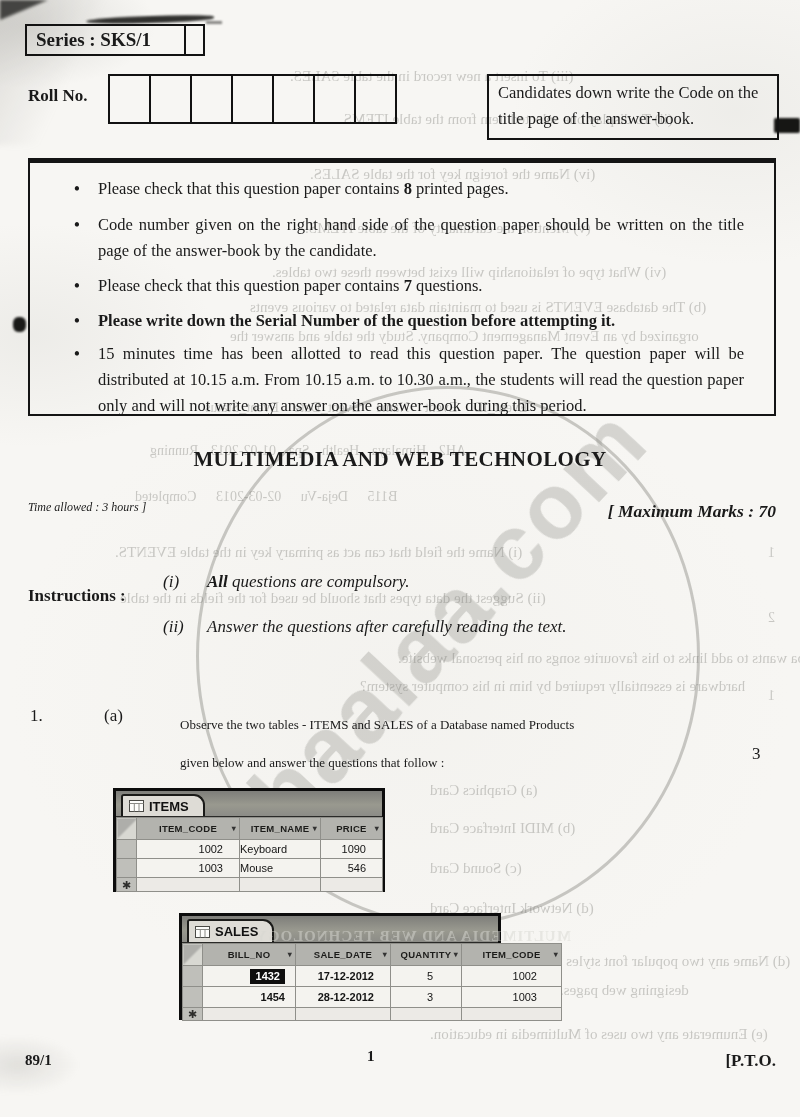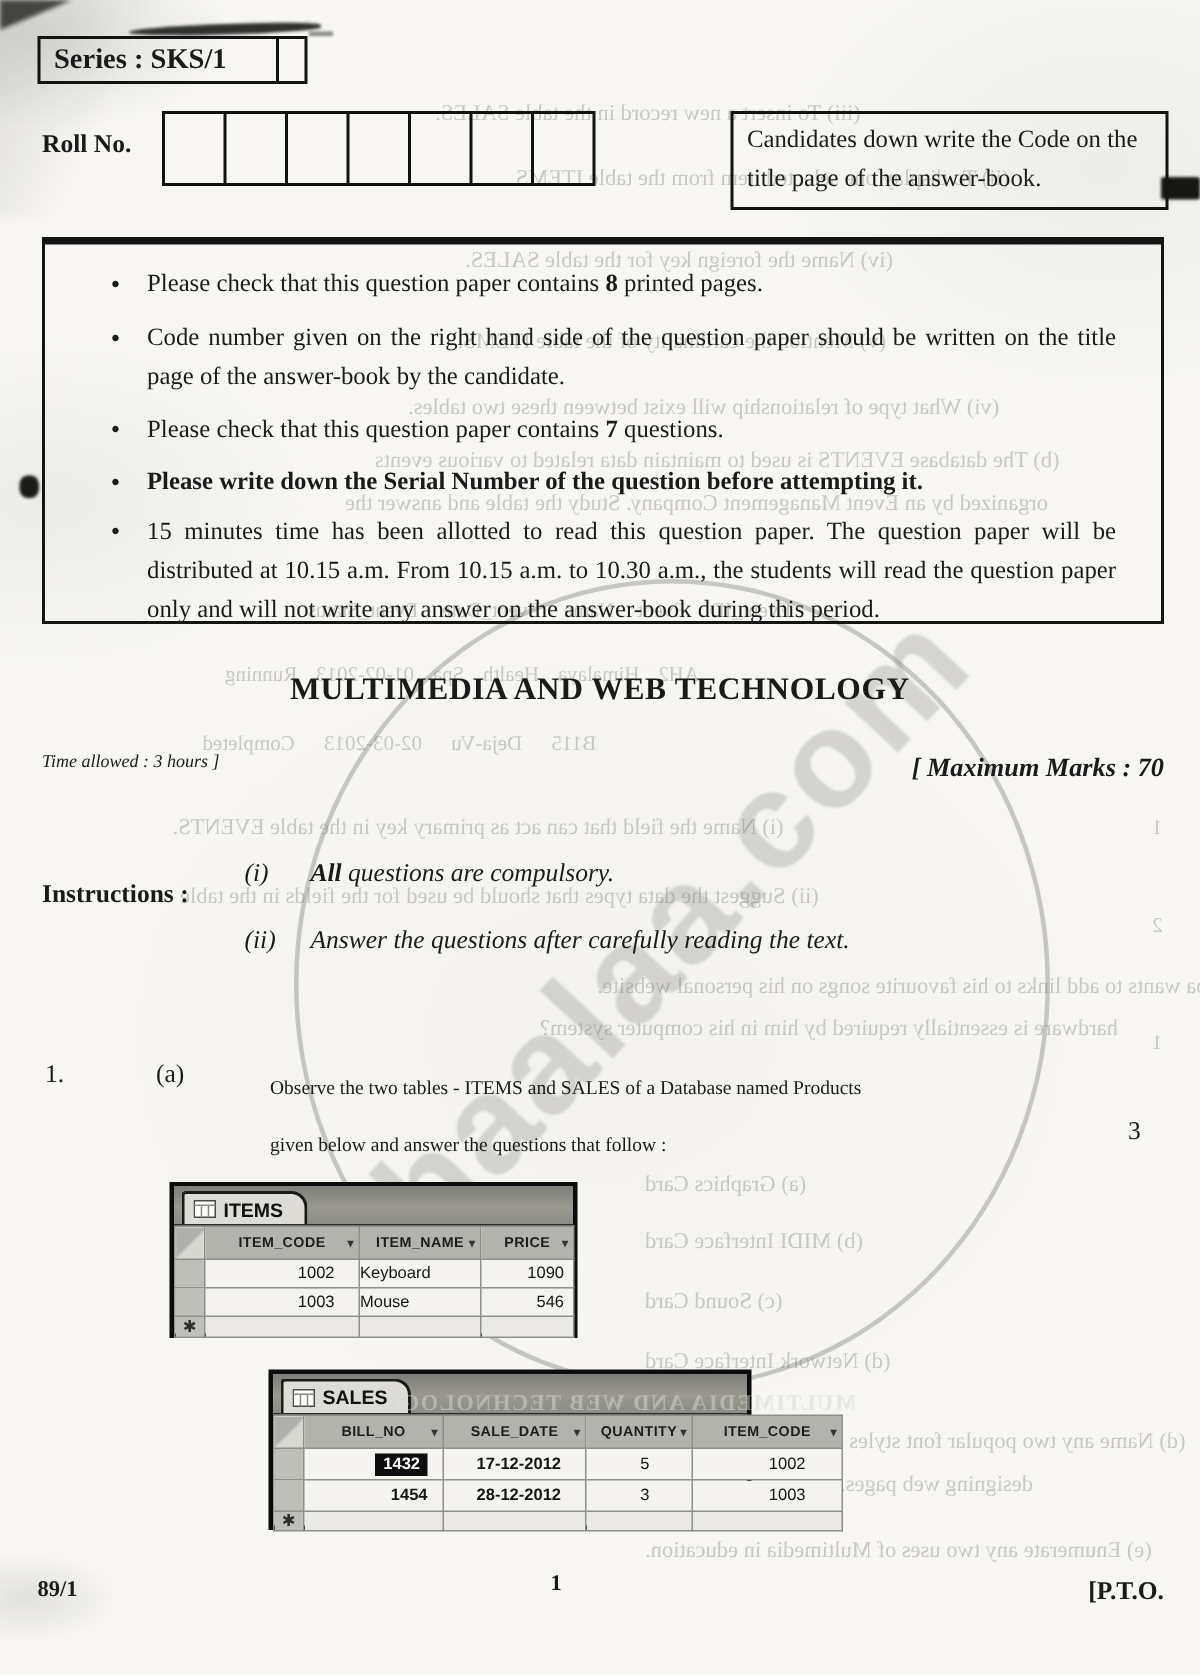--- a/index.html
+++ b/index.html
@@ -94,21 +94,21 @@
   tr.drow{height:19px;background:#f4f3ef;}
   .sales-pos tr.drow{height:21px;}
   tr.nrow{height:14px;background:#eceae6;}
   .sales-pos tr.nrow{height:13px;}
   td.sel{background:#bfbfba;}
   td.sel.star{font-size:11px;text-align:center;color:#2e2e2c;line-height:10px;}
   table.acc td{font-size:11px;}
   td.num{text-align:right;}
   td.txt{text-align:left;padding-left:4px;}
   .items-pos td.c1{padding-right:16px;}
-  .items-pos td.c3{padding-right:6px;}
+  .items-pos td.c3{padding-right:16px;}
   .sales-pos td.c1{padding-right:10px;}
   .sales-pos td.c2{text-align:right;padding-right:16px;font-weight:bold;}
   .sales-pos td.c3{padding-right:28px;}
   .sales-pos td.c4{padding-right:24px;}
   .hl{display:inline-block;background:#0e0e0e;color:#ffffff;font-weight:bold;padding:1px 5px 2px 6px;}
   
   .paper-code{left:25px;top:1052px;font-size:15px;font-weight:bold;}
   .page-number{left:367px;top:1048px;font-size:15px;font-weight:bold;}
   .pto{right:24px;top:1051px;font-size:17px;font-weight:bold;}
   .promo{left:8px;top:1070px;font-family:"Liberation Sans",sans-serif;font-size:19px;color:#2e2e2e;}

